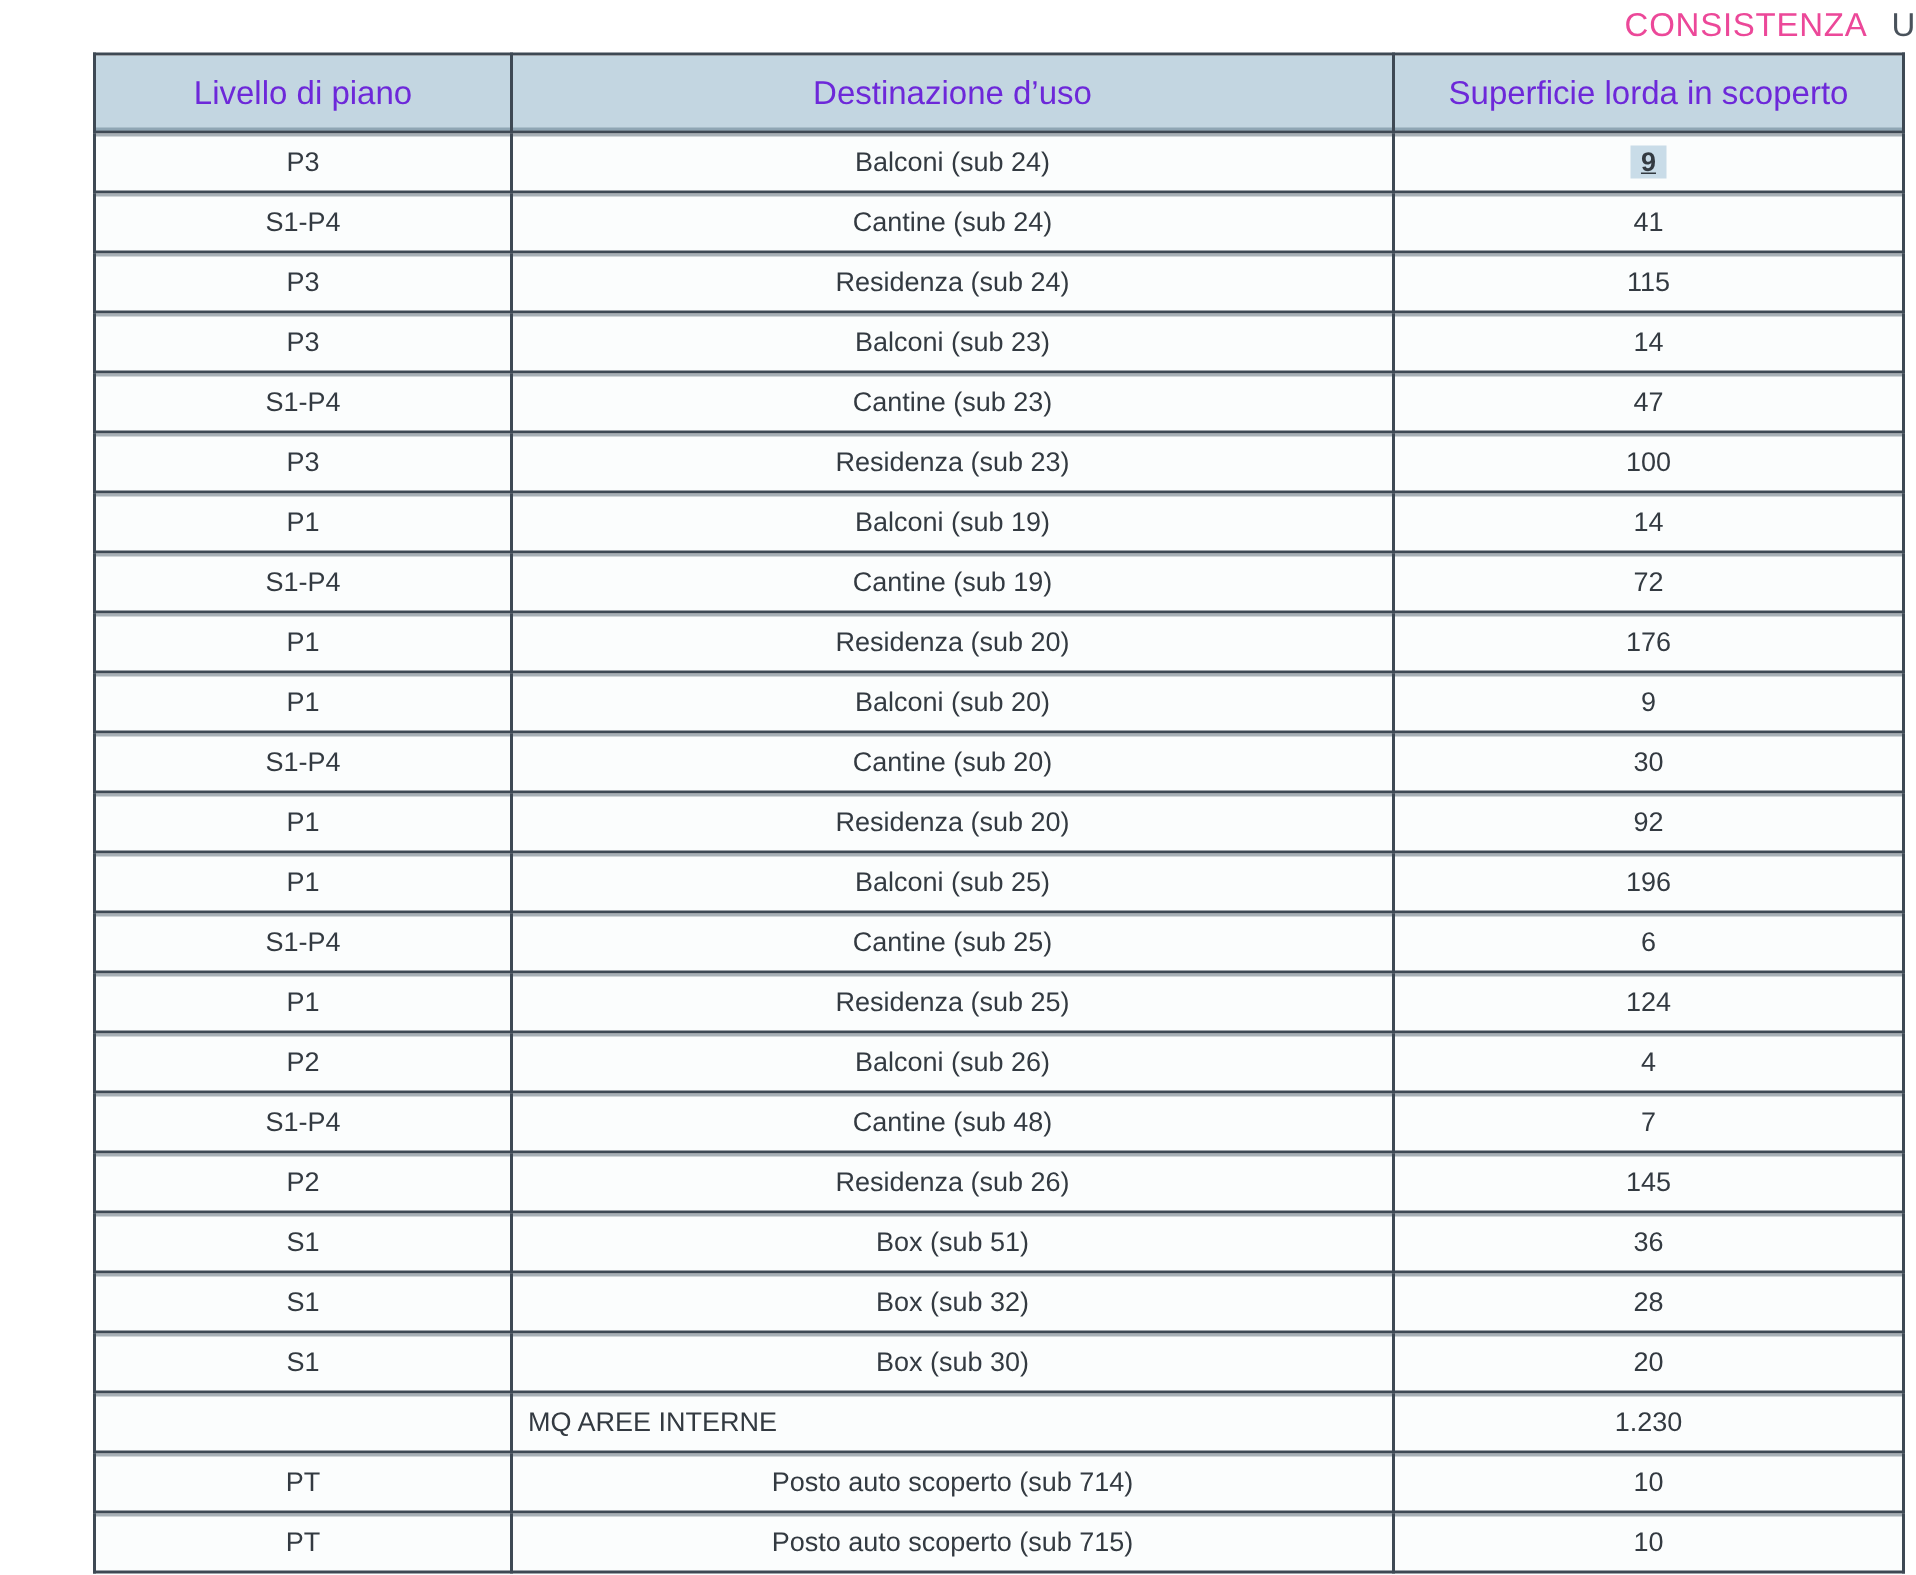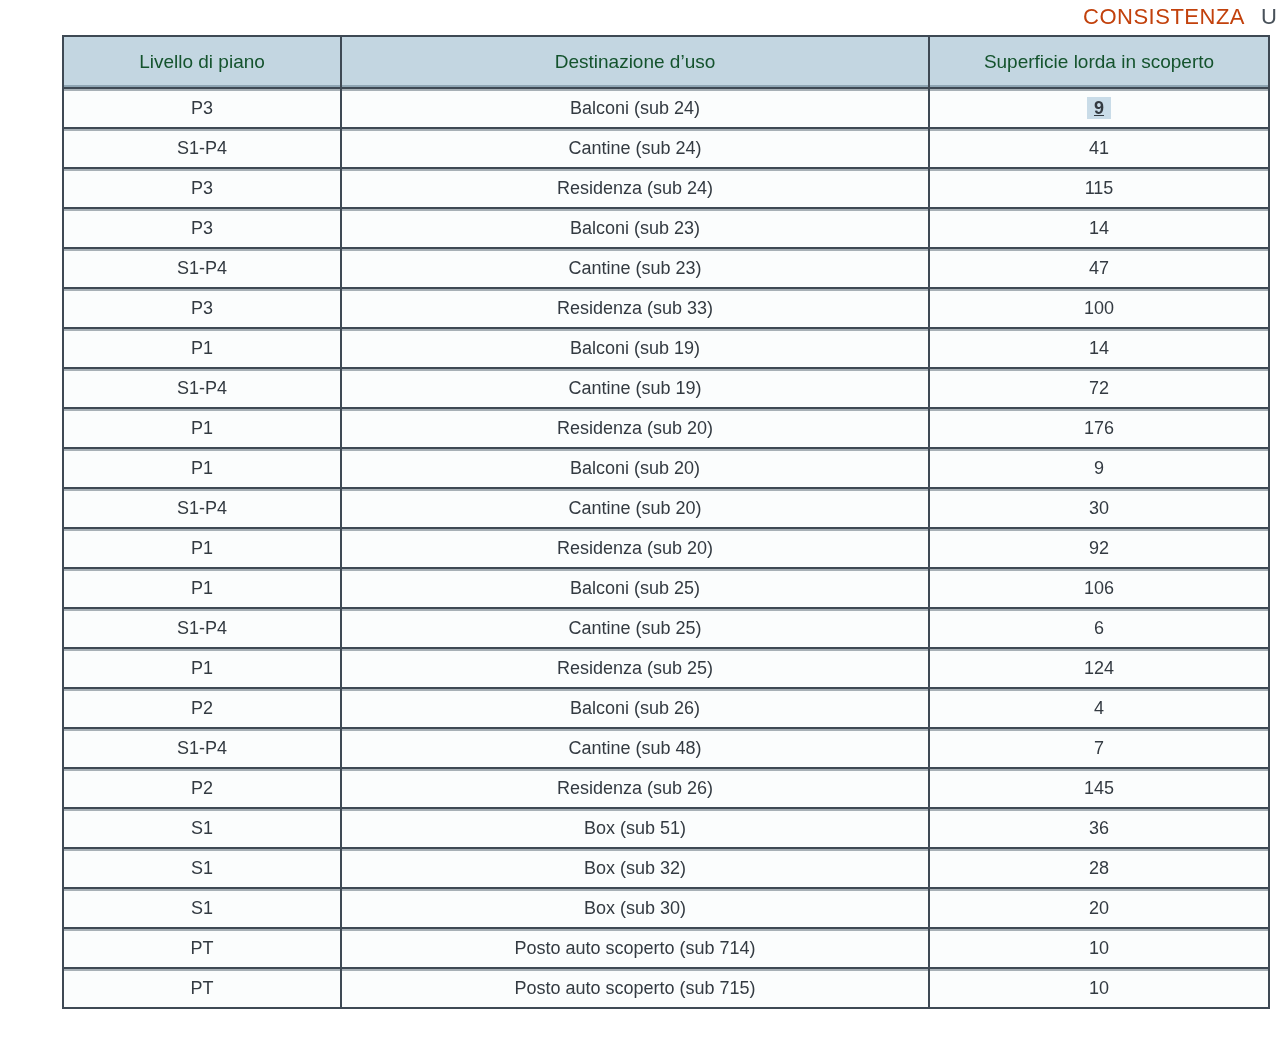--- a/index.html
+++ b/index.html
@@ -16,21 +16,21 @@
     width: 1277px;
     height: 1050px;
     background: #ffffff;
   }
   .doc-title {
     position: absolute;
     top: 4px;
     right: 32px;
     font-size: 22px;
     letter-spacing: 0.5px;
-    color: #c2410c;
+    color: #ec4899;
     white-space: nowrap;
   }
   .doc-title-partial {
     position: absolute;
     top: 4px;
     left: 1261px;
     width: 16px;
     height: 28px;
     overflow: hidden;
     font-size: 22px;
@@ -51,22 +51,22 @@
   table.consistenza th,
   table.consistenza td {
     border: 2px solid #3e4954;
     text-align: center;
     vertical-align: middle;
     overflow: hidden;
     white-space: nowrap;
   }
   table.consistenza th {
     background: #c3d6e1;
-    color: #14532d;
-    font-size: 19px;
+    color: #6d28d9;
+    font-size: 22px;
     font-weight: normal;
     height: 48px;
     box-shadow: inset 0 -2px 0 #8fa6b4;
   }
   table.consistenza td {
     background: #fbfdfd;
     color: #333a41;
     font-size: 18px;
     height: 36px;
     box-shadow: inset 0 2px 0 #a7b0b6;
@@ -124,21 +124,21 @@
           <td>Balconi (sub 23)</td>
           <td>14</td>
         </tr>
         <tr>
           <td>S1-P4</td>
           <td>Cantine (sub 23)</td>
           <td>47</td>
         </tr>
         <tr>
           <td>P3</td>
-          <td>Residenza (sub 33)</td>
+          <td>Residenza (sub 23)</td>
           <td>100</td>
         </tr>
         <tr>
           <td>P1</td>
           <td>Balconi (sub 19)</td>
           <td>14</td>
         </tr>
         <tr>
           <td>S1-P4</td>
           <td>Cantine (sub 19)</td>
@@ -160,21 +160,21 @@
           <td>30</td>
         </tr>
         <tr>
           <td>P1</td>
           <td>Residenza (sub 20)</td>
           <td>92</td>
         </tr>
         <tr>
           <td>P1</td>
           <td>Balconi (sub 25)</td>
-          <td>106</td>
+          <td>196</td>
         </tr>
         <tr>
           <td>S1-P4</td>
           <td>Cantine (sub 25)</td>
           <td>6</td>
         </tr>
         <tr>
           <td>P1</td>
           <td>Residenza (sub 25)</td>
           <td>124</td>
@@ -203,20 +203,25 @@
           <td>S1</td>
           <td>Box (sub 32)</td>
           <td>28</td>
         </tr>
         <tr>
           <td>S1</td>
           <td>Box (sub 30)</td>
           <td>20</td>
         </tr>
         <tr>
+          <td></td>
+          <td class="left">MQ AREE INTERNE</td>
+          <td>1.230</td>
+        </tr>
+        <tr>
           <td>PT</td>
           <td>Posto auto scoperto (sub 714)</td>
           <td>10</td>
         </tr>
         <tr>
           <td>PT</td>
           <td>Posto auto scoperto (sub 715)</td>
           <td>10</td>
         </tr>
       </tbody>

